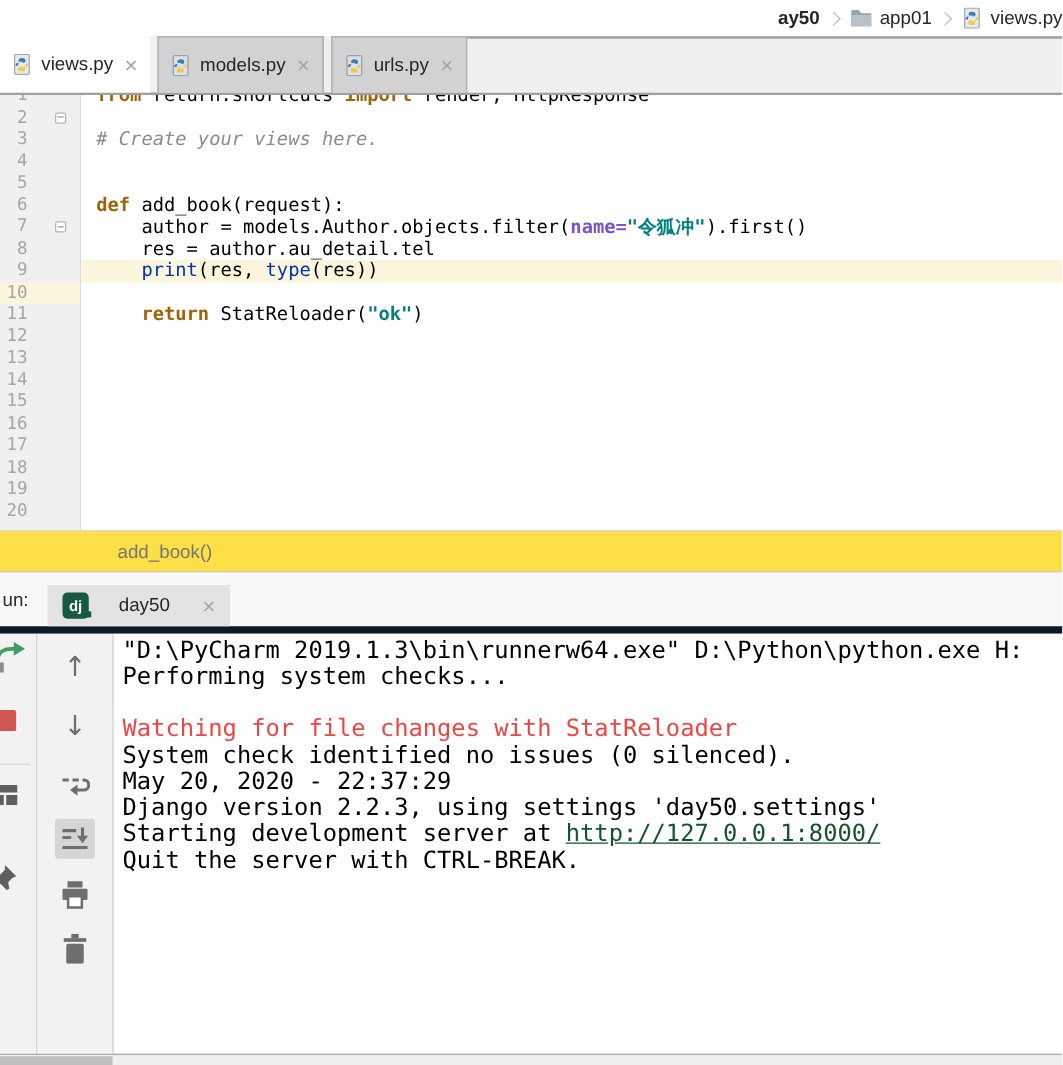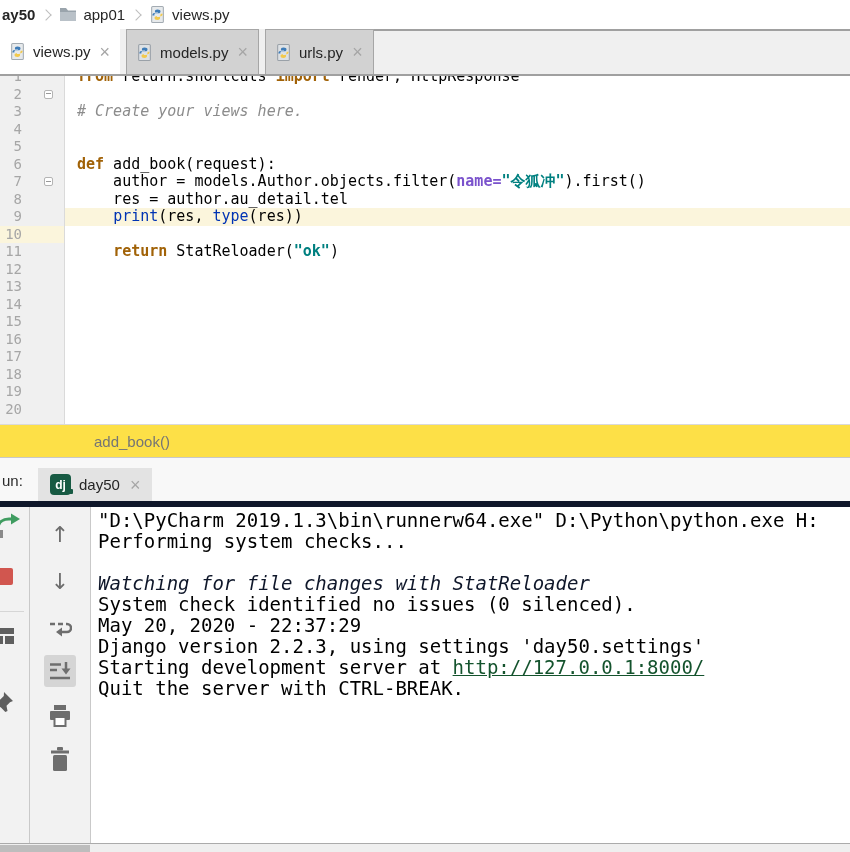--- a/index.html
+++ b/index.html
@@ -1,21 +1,21 @@
 <!DOCTYPE html>
 <html><head>
 <meta charset="utf-8">
 <style>
   html,body{margin:0;padding:0;background:#fff;}
   .app{position:relative;width:850px;height:852px;background:#fff;overflow:hidden;
        font-family:"Liberation Sans",sans-serif;-webkit-font-smoothing:antialiased;}
 
   
   .breadcrumb-bar{position:absolute;top:0;left:0;right:0;height:29px;background:#fff;
-      display:flex;align-items:center;padding-left:2px;font-size:15px;color:#262626;}
+      display:flex;align-items:center;padding-left:2px;font-size:15px;color:#262626;justify-content:flex-end;}
   .crumb{display:flex;align-items:center;gap:6px;}
   .crumb-root{font-weight:bold;}
   .crumb-sep{width:7px;height:7px;border-top:1.5px solid #BDBDBD;border-right:1.5px solid #BDBDBD;
       transform:rotate(45deg);margin:0 9px 0 7px;flex:0 0 auto;}
 
   
   .tab-bar{position:absolute;top:29px;left:0;right:0;height:47px;display:flex;align-items:stretch;
       background:#F0F0F0;border-bottom:2px solid #A0A0A0;box-sizing:border-box;}
   .tab{display:flex;align-items:center;gap:7px;padding:0 10px 0 9px;font-size:15px;color:#262626;box-sizing:border-box;}
   .tab.active{background:#fff;}
@@ -46,40 +46,40 @@
   
   .nav-bar{position:absolute;top:424px;left:0;right:0;height:34px;background:#fde047;
       border-top:1px solid #DADADA;border-bottom:1px solid #C8C8C8;box-sizing:border-box;
       display:flex;align-items:center;padding-left:94px;font-size:15px;color:#757575;}
 
   
   .run-header{position:absolute;top:458px;left:0;right:0;height:49px;background:#F8F8F8;
       border-bottom:6px solid #0f172a;box-sizing:border-box;}
   .run-label{position:absolute;left:2px;top:50%;transform:translateY(-50%);font-size:15px;color:#2B2B2B;}
   .run-tab{position:absolute;left:38px;top:10px;bottom:0;background:#E3E3E3;
-      display:flex;align-items:center;gap:8px;padding:0 12px;font-size:15px;color:#262626;}
+      display:flex;align-items:center;gap:24px;padding:0 12px;font-size:15px;color:#262626;}
   .dj-icon{position:relative;width:21px;height:21px;background:#175A43;border-radius:4px;color:#fff;
       font-weight:bold;font-size:12px;display:flex;align-items:center;justify-content:center;flex:0 0 auto;}
   .dj-icon::after{content:"";position:absolute;right:-2px;bottom:1px;width:5px;height:5px;background:#175A43;border-radius:1px;}
 
   
   .console{position:absolute;top:507px;left:0;right:0;height:336px;}
   .tcol1{position:absolute;left:0;top:0;bottom:0;width:30px;background:#F2F2F2;
       border-right:1px solid #C9C9C9;box-sizing:border-box;overflow:hidden;}
   .tcol2{position:absolute;left:30px;top:0;bottom:0;width:61px;background:#F2F2F2;
       border-right:1px solid #C9C9C9;box-sizing:border-box;overflow:hidden;}
   .tbtn{position:absolute;display:flex;align-items:center;justify-content:center;}
   .arrow-glyph{font-size:22px;color:#6E6E6E;font-family:"DejaVu Sans",sans-serif;line-height:1;}
   .sel-box{background:#D5D5D5;border-radius:3px;}
   .sep-line{position:absolute;height:1px;background:#D6D6D6;}
   .console-out{position:absolute;left:91px;right:0;top:0;bottom:0;background:#fff;overflow:hidden;
       font-family:"DejaVu Sans Mono",monospace;font-size:19px;line-height:21px;color:#000;
       padding:3px 0 0 7px;white-space:pre;}
   .console-line{height:21px;}
-  .stderr{color:#0f172a;font-style:italic;}
+  .stderr{color:#ef4444;}
   a.console-link{color:#14532d;text-decoration:underline;cursor:pointer;}
 
   
   .hscroll{position:absolute;top:843px;left:0;right:0;height:9px;background:#EFEFEF;
       border-top:1px solid #ABABAB;box-sizing:border-box;}
   .hthumb{position:absolute;left:0;top:1px;height:7px;width:90px;background:#BDBDBD;}
 
   svg{display:block;}
 </style>
 </head>

